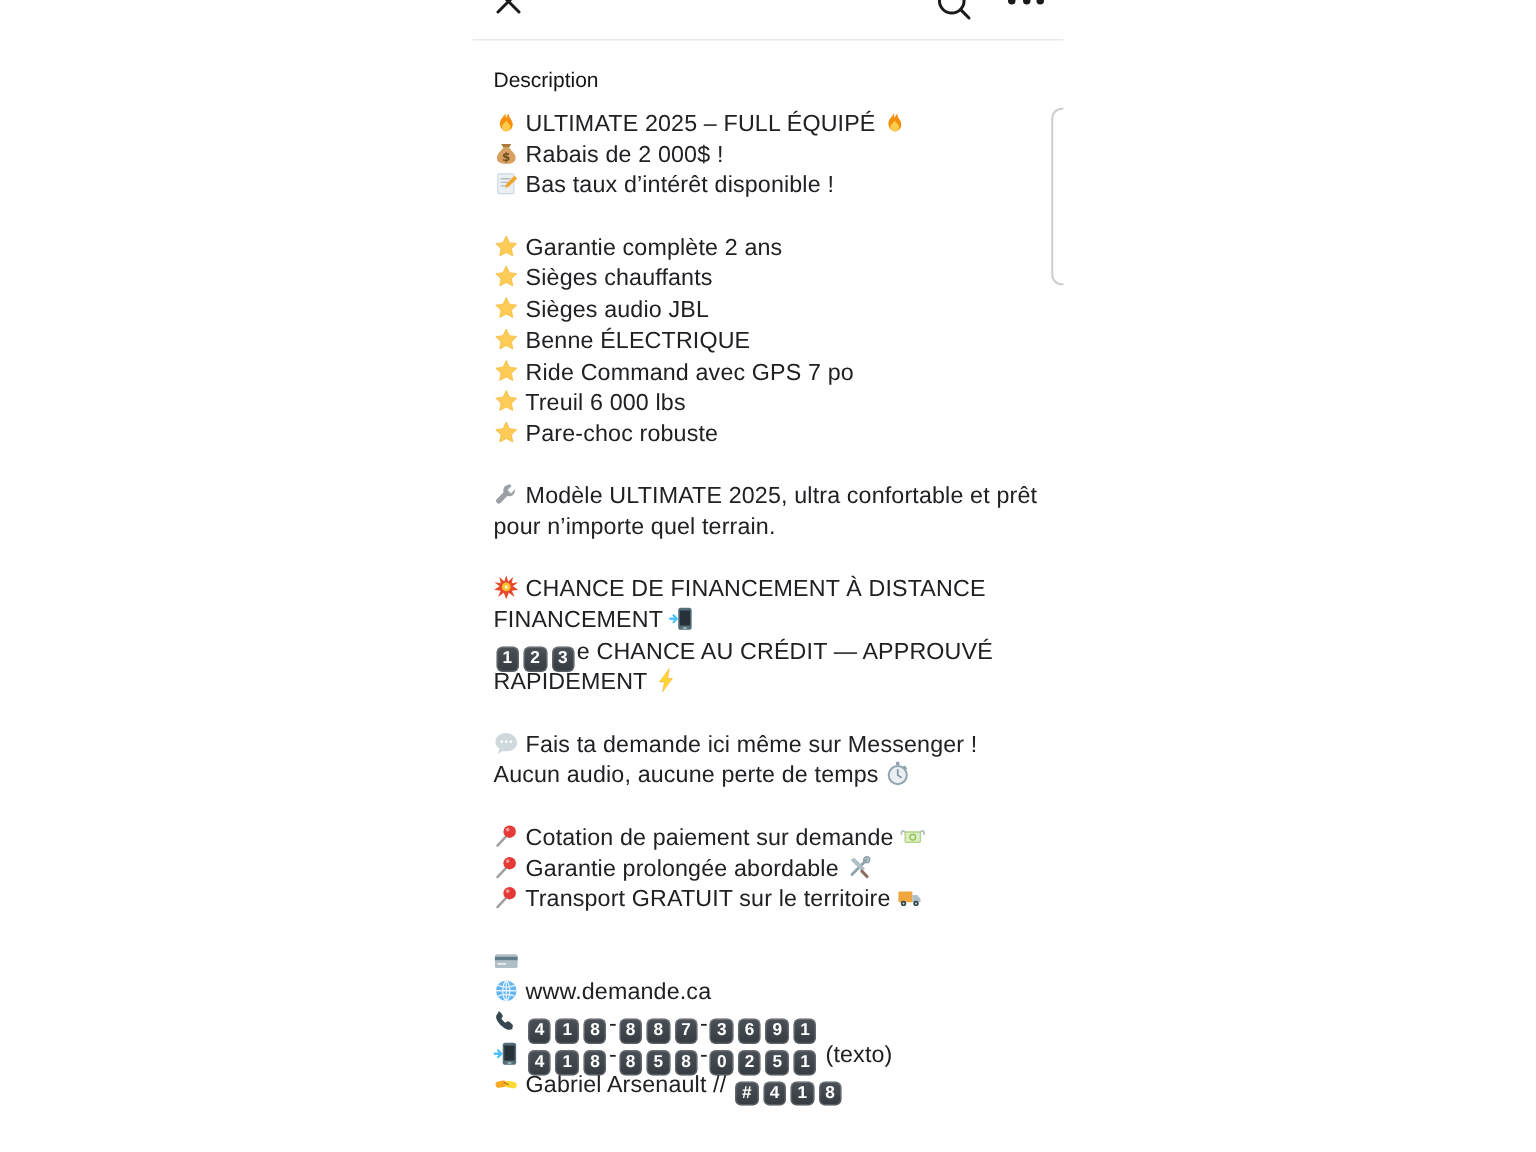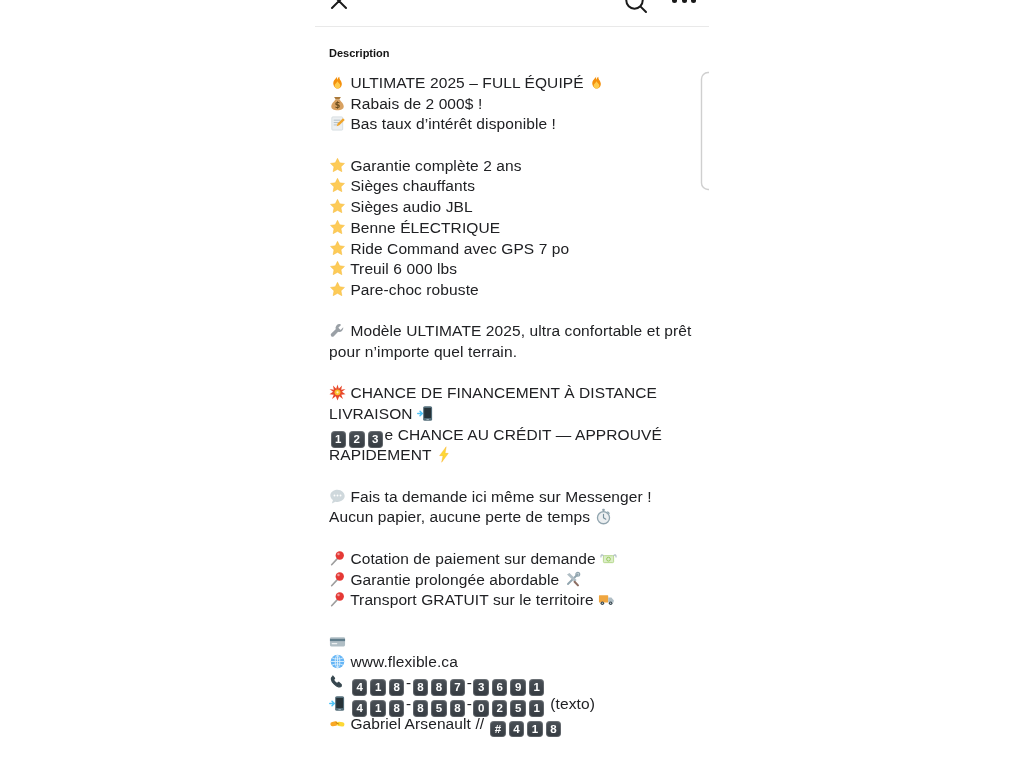--- a/index.html
+++ b/index.html
@@ -4,21 +4,21 @@
 <style>
   html,body{margin:0;padding:0;background:#ffffff;}
   body{width:1024px;height:768px;overflow:hidden;font-family:"Liberation Sans","DejaVu Sans",sans-serif;}
   .phone-viewport{position:relative;width:394px;height:768px;margin:0 auto;background:#fff;overflow:hidden;}
   .topbar{position:relative;height:26px;border-bottom:1.5px solid #e9e9e9;}
   .icon-close{position:absolute;left:13px;top:-10px;}
   .icon-search{position:absolute;left:308px;top:-11px;}
   .icon-more{position:absolute;right:13px;top:-2px;display:flex;gap:4.5px;}
   .icon-more i{width:5px;height:5px;border-radius:50%;background:#1a1a1a;display:block;}
   .content{padding:0 20px 0 14px;color:#202124;}
-  .heading{font-size:11px;font-weight:700;line-height:22px;margin:15px 0 9px;color:#141414;}
+  .heading{font-size:14px;font-weight:400;line-height:22px;margin:15px 0 9px;color:#141414;}
   .para{margin:0 0 20.7px;}
   .line{line-height:20.7px;font-size:15.5px;white-space:pre;height:20.7px;}
   .txt{white-space:pre;letter-spacing:0.1px;}
   .emoji{display:inline-block;width:17px;height:17px;vertical-align:-3px;}
   .emoji svg{display:block;width:17px;height:17px;}
   .key{display:inline-block;width:15.5px;height:16.5px;border-radius:4px;
        background:linear-gradient(180deg,#4b5157 0%,#353b41 100%);
        box-shadow:inset 0 0 0 1px rgba(255,255,255,0.18);
        color:#fff;font-size:11.5px;font-weight:700;text-align:center;line-height:17px;
        margin:0 1.5px;vertical-align:-3.5px;}
@@ -98,39 +98,39 @@
                 <path d="M11.8 2.2a4.2 4.2 0 0 0-4.7 5.4L2.4 12.3a1.9 1.9 0 1 0 2.7 2.7l4.6-4.7a4.2 4.2 0 0 0 5.4-4.7L12.3 8.4 9.9 6l2.8-2.8z" fill="#9aa0a6"></path>
               </svg></span><span class="txt"> Modèle ULTIMATE 2025, ultra confortable et prêt</span></div>
           <div class="line"><span class="txt">pour n’importe quel terrain.</span></div>
         </div>
         <div class="para">
           <div class="line"><span class="emoji"><svg viewBox="0 0 18 18">
                 <path d="M9 .5 10.4 5 13.8 1.7 12.9 6.1 17.4 5.4 13.7 8.3 17.5 10.8 13 11.4 14.8 15.8 10.8 12.9 9 17.5 7.2 12.9 3.2 15.8 5 11.4 .5 10.8 4.3 8.3 .6 5.4 5.1 6.1 4.2 1.7 7.6 5z" fill="#e8482b"></path>
                 <circle cx="9" cy="8.8" r="3.1" fill="#fbc02d"></circle>
                 <circle cx="9" cy="8.8" r="1.2" fill="#fff3cd"></circle>
               </svg></span><span class="txt"> CHANCE DE FINANCEMENT À DISTANCE</span></div>
-          <div class="line"><span class="txt">LIVRAISON </span><span class="emoji"><svg viewBox="0 0 18 18">
+          <div class="line"><span class="txt">FINANCEMENT </span><span class="emoji"><svg viewBox="0 0 18 18">
                 <rect x="6.5" y="1.2" width="9.5" height="15.6" rx="1.8" fill="#546e7a"></rect>
                 <rect x="7.6" y="3.2" width="7.3" height="10.6" fill="#263238"></rect>
                 <rect x="9.8" y="15" width="3" height="1" rx="0.5" fill="#b0bec5"></rect>
                 <path d="M.8 9h4.4M3.2 6.6 5.6 9 3.2 11.4" stroke="#4fc3f7" stroke-width="1.6" fill="none" stroke-linecap="round" stroke-linejoin="round"></path>
               </svg></span></div>
           <div class="line"><span class="key">1</span><span class="key">2</span><span class="key">3</span><span class="txt">e CHANCE AU CRÉDIT — APPROUVÉ</span></div>
           <div class="line"><span class="txt">RAPIDEMENT </span><span class="emoji"><svg viewBox="0 0 18 18">
                 <path d="M10.8 .8 3.8 10.2h3.6L6 17.2l7-9.4H9.6z" fill="#fdd835" stroke="#f9a825" stroke-width="0.4"></path>
               </svg></span></div>
         </div>
         <div class="para">
           <div class="line"><span class="emoji"><svg viewBox="0 0 18 18">
                 <path d="M9 1.8C4.7 1.8 1.4 4.4 1.4 7.9c0 2 1.1 3.7 2.8 4.8L3 16.4l3.8-1.9c.7.2 1.4.2 2.2.2 4.3 0 7.6-2.6 7.6-6.1S13.3 1.8 9 1.8z" fill="#cfd8dc"></path>
                 <circle cx="5.8" cy="7.9" r="1" fill="#ffffff"></circle>
                 <circle cx="9" cy="7.9" r="1" fill="#ffffff"></circle>
                 <circle cx="12.2" cy="7.9" r="1" fill="#ffffff"></circle>
               </svg></span><span class="txt"> Fais ta demande ici même sur Messenger !</span></div>
-          <div class="line"><span class="txt">Aucun papier, aucune perte de temps </span><span class="emoji"><svg viewBox="0 0 18 18">
+          <div class="line"><span class="txt">Aucun audio, aucune perte de temps </span><span class="emoji"><svg viewBox="0 0 18 18">
                 <rect x="7.8" y="0.8" width="2.4" height="2.4" rx="0.6" fill="#90a4ae"></rect>
                 <path d="M13.5 4.2l1.4 1.4" stroke="#90a4ae" stroke-width="1.4" stroke-linecap="round"></path>
                 <circle cx="9" cy="10.3" r="6.4" fill="#eceff1" stroke="#90a4ae" stroke-width="1.4"></circle>
                 <path d="M9 10.3V6.6M9 10.3l2.4 1.6" stroke="#78909c" stroke-width="1.2" stroke-linecap="round"></path>
               </svg></span></div>
         </div>
         <div class="para">
           <div class="line"><span class="emoji"><svg viewBox="0 0 18 18">
                 <path d="M8.6 9.4 2.8 15.6" stroke="#9e9e9e" stroke-width="1.7" stroke-linecap="round"></path>
                 <circle cx="11.4" cy="5.8" r="4.4" fill="#e53935"></circle>
@@ -165,21 +165,21 @@
         </div>
         <div class="para">
           <div class="line"><span class="emoji"><svg viewBox="0 0 18 18">
                 <rect x="1" y="4.4" width="16" height="9.8" rx="1.4" fill="#b0bec5"></rect>
                 <rect x="1" y="6.2" width="16" height="2.4" fill="#607d8b"></rect>
                 <rect x="2.8" y="10.6" width="6" height="1.3" rx="0.4" fill="#eceff1"></rect>
               </svg></span></div>
           <div class="line"><span class="emoji"><svg viewBox="0 0 18 18">
                 <circle cx="9" cy="9" r="7.2" fill="#64b5f6"></circle>
                 <path d="M1.8 9h14.4M9 1.8v14.4M9 1.8C5.8 4 5.8 14 9 16.2M9 1.8c3.2 2.2 3.2 12.2 0 14.4M3.2 5.2c3.2 1.6 8.4 1.6 11.6 0M3.2 12.8c3.2-1.6 8.4-1.6 11.6 0" stroke="#e3f2fd" stroke-width="0.9" fill="none"></path>
-              </svg></span><span class="txt"> www.flexible.ca</span></div>
+              </svg></span><span class="txt"> www.demande.ca</span></div>
           <div class="line"><span class="emoji"><svg viewBox="0 0 18 18">
                 <path d="M3.4 3.1C1.9 4.6 2.2 7.3 5.6 10.7s6.1 3.7 7.6 2.2c.9-.9.6-1.9-.2-2.7l-1.8-1.5c-.7-.6-1.5-.5-2 0l-.6.6c-1.1-.4-2.7-2-3.1-3.1l.6-.6c.5-.5.6-1.3 0-2L4.6 1.8c-.8-.8-1.8-.1-1.2 1.3z" fill="#37474f"></path>
                 <path d="M3.4 3.1C1.9 4.6 2.2 7.3 5.6 10.7s6.1 3.7 7.6 2.2" fill="none" stroke="#37474f" stroke-width="1.2"></path>
               </svg></span><span class="txt"> </span><span class="key">4</span><span class="key">1</span><span class="key">8</span><span class="txt">-</span><span class="key">8</span><span class="key">8</span><span class="key">7</span><span class="txt">-</span><span class="key">3</span><span class="key">6</span><span class="key">9</span><span class="key">1</span></div>
           <div class="line"><span class="emoji"><svg viewBox="0 0 18 18">
                 <rect x="6.5" y="1.2" width="9.5" height="15.6" rx="1.8" fill="#546e7a"></rect>
                 <rect x="7.6" y="3.2" width="7.3" height="10.6" fill="#263238"></rect>
                 <rect x="9.8" y="15" width="3" height="1" rx="0.5" fill="#b0bec5"></rect>
                 <path d="M.8 9h4.4M3.2 6.6 5.6 9 3.2 11.4" stroke="#4fc3f7" stroke-width="1.6" fill="none" stroke-linecap="round" stroke-linejoin="round"></path>
               </svg></span><span class="txt"> </span><span class="key">4</span><span class="key">1</span><span class="key">8</span><span class="txt">-</span><span class="key">8</span><span class="key">5</span><span class="key">8</span><span class="txt">-</span><span class="key">0</span><span class="key">2</span><span class="key">5</span><span class="key">1</span><span class="txt"> (texto)</span></div>

